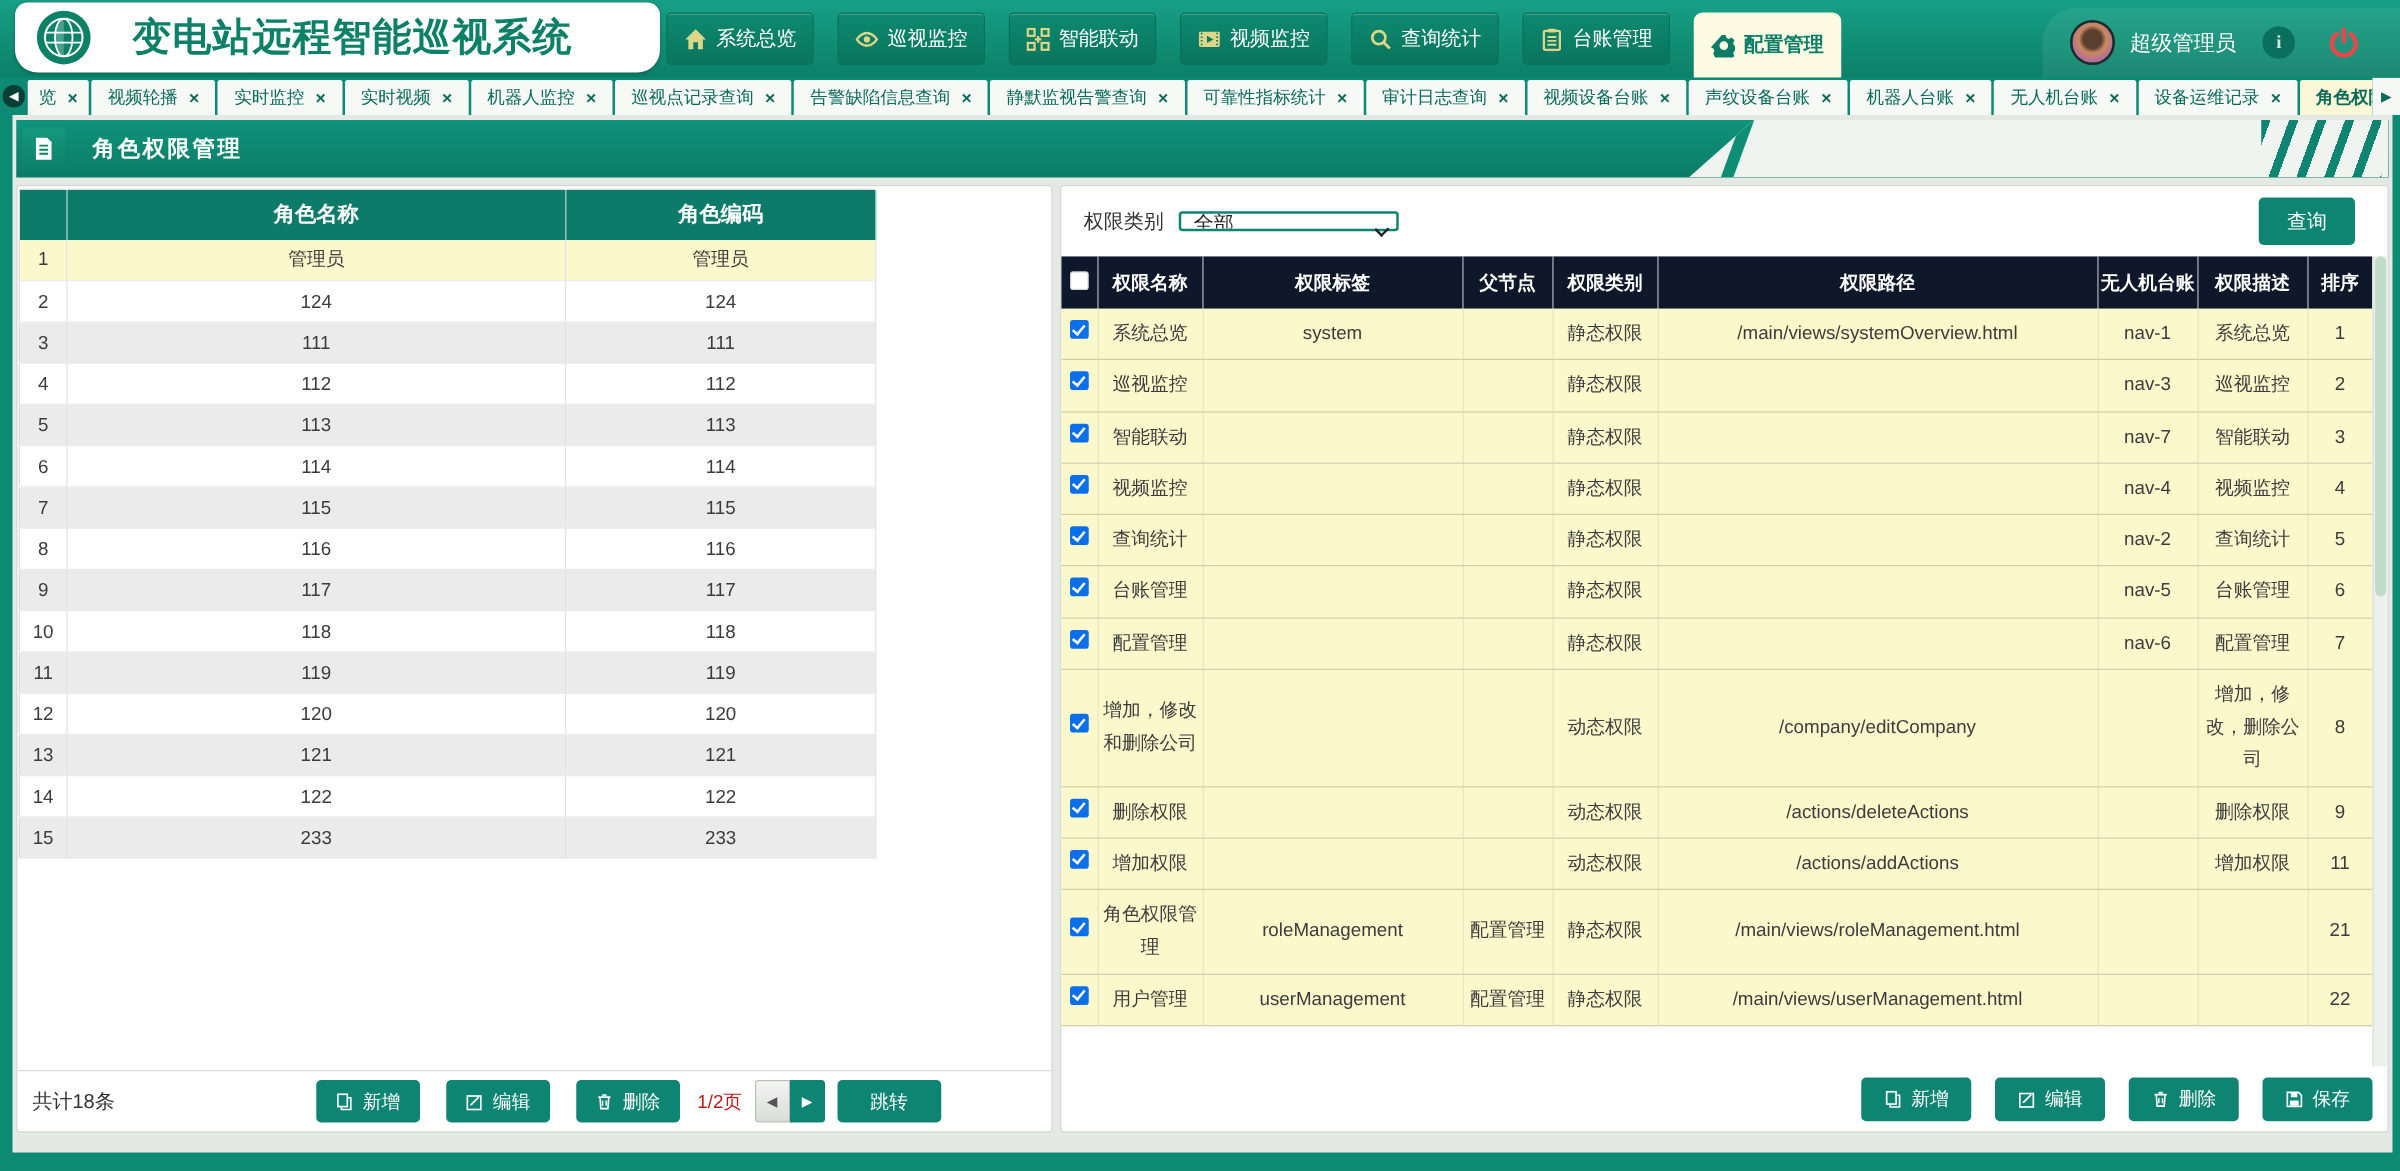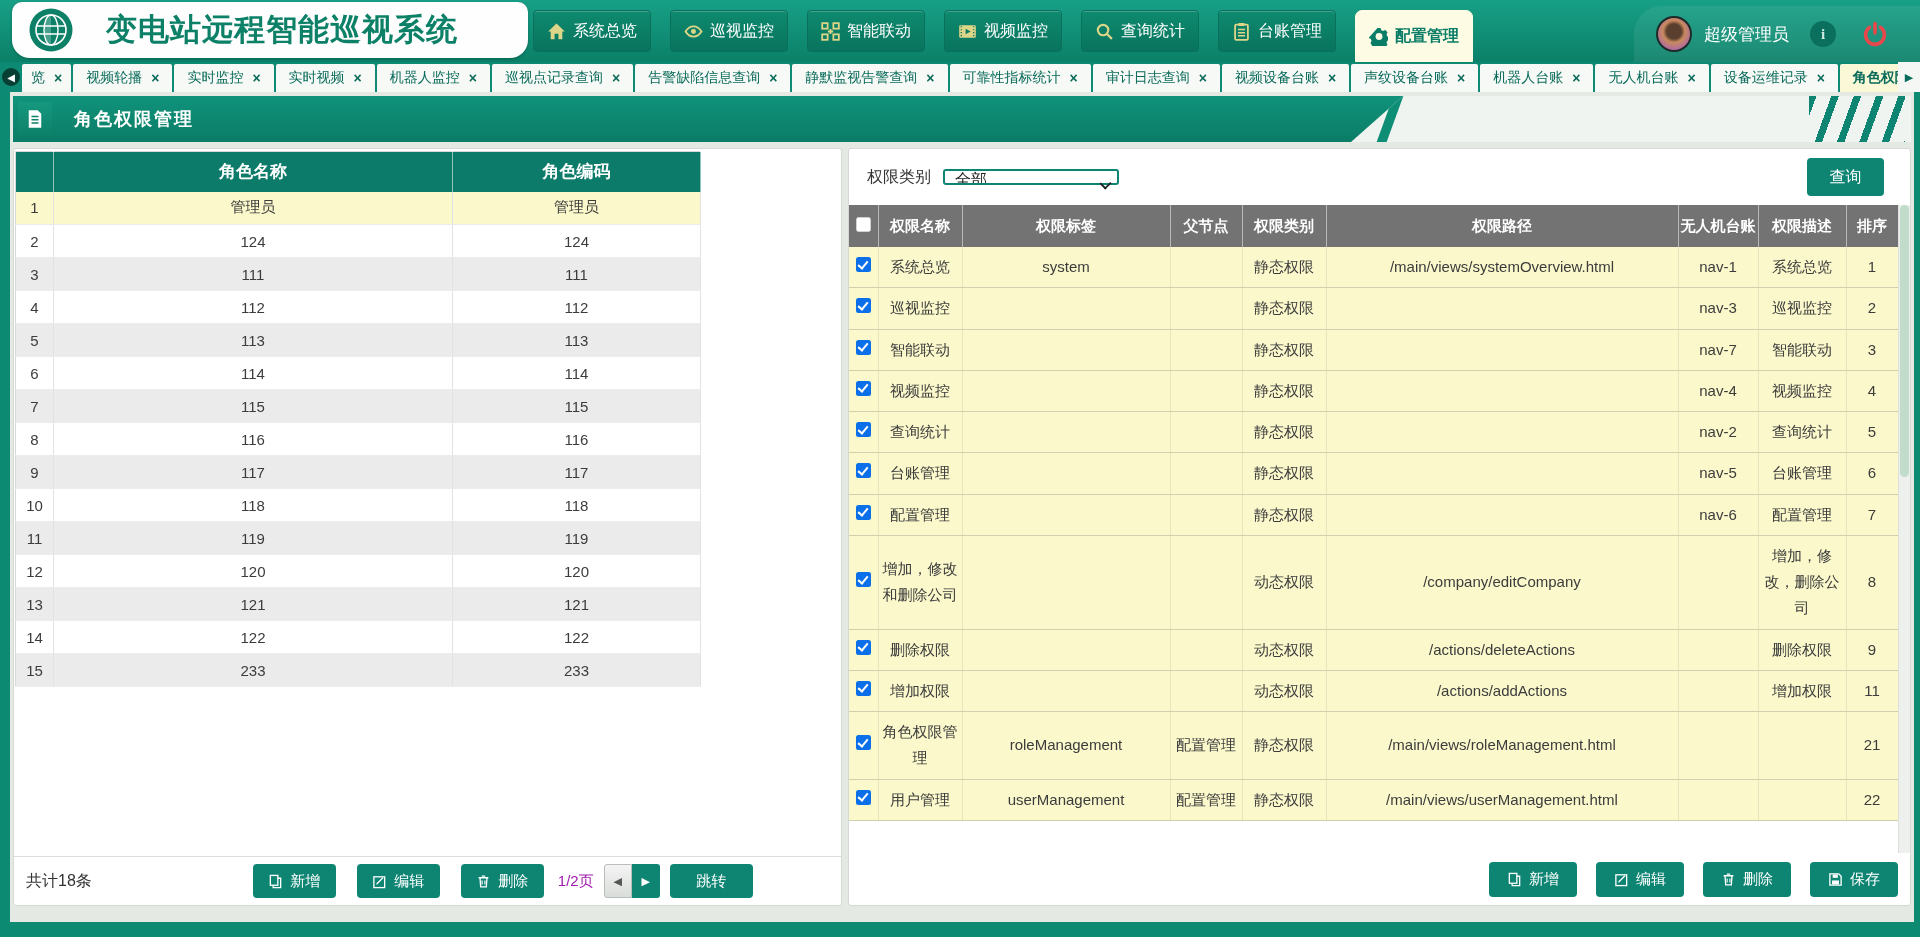--- a/index.html
+++ b/index.html
@@ -81,41 +81,41 @@
 
   .roles-footer { position:absolute; left:0; right:0; bottom:0; height:49px; border-top:1px solid #ddd;
     display:flex; align-items:center; padding:0 12px; }
   .total-label { font-size:16px; color:#333; }
   .btn { display:inline-flex; align-items:center; justify-content:center; gap:7px; background:#0e8573; color:#fff;
     border:none; border-radius:4px; font-size:15px; height:34px; padding:0 14px; cursor:pointer;
     font-family:inherit; white-space:nowrap; }
   .btn .ic { width:15px; height:15px; display:inline-flex; }
   .btn .ic svg { width:100%; height:100%; }
   .roles-footer .btn { width:83px; }
-  .pg-ind { font-size:15px; color:#a21caf; margin:0 10px 0 14px; }
+  .pg-ind { font-size:15px; color:#b91c1c; margin:0 10px 0 14px; }
   .pg-prev { width:28px; height:34px; border:1px solid #b9beb9; border-radius:3px 0 0 3px;
     background:linear-gradient(#f4f4f4,#d9ddd9); color:#555; font-size:11px; cursor:pointer; }
   .pg-next { width:28px; height:34px; border:none; border-radius:0 3px 3px 0; background:#0e8573; color:#fff;
     font-size:11px; cursor:pointer; }
   .jump-btn { width:64px; margin-left:10px; }
 
   
   .filter-row { height:56px; display:flex; align-items:center; position:relative; padding-left:18px; }
   .filter-label { font-size:16px; color:#333; }
   .select-wrap { position:relative; margin-left:12px; width:176px; height:16px; }
   .select-wrap select { width:100%; height:100%; border:2px solid #0e8573; border-radius:3px; background:#fff;
     font-size:16px; color:#222; padding:0 26px 0 10px; appearance:none; -webkit-appearance:none;
     font-family:inherit; cursor:pointer; }
   .select-wrap .chev { position:absolute; right:9px; top:12px; width:9px; height:9px; pointer-events:none;
     border-left:2px solid #222; border-bottom:2px solid #222; transform:rotate(-45deg) scaleY(.9); margin-top:-2px; }
   .search-btn { position:absolute; right:26px; top:9px; width:77px; height:38px; font-size:16px; }
 
   .perm-table-wrap { position:absolute; left:0; right:12px; top:56px; bottom:52px; overflow:hidden; }
   .perm-table { width:100%; }
-  .perm-table th { background:#737373; color:#fff; font-size:15px; font-weight:bold; height:42px;
+  .perm-table th { background:#0f172a; color:#fff; font-size:15px; font-weight:bold; height:42px;
     border-right:1px solid rgba(255,255,255,.5); padding:0 2px; }
   .perm-table td { background:#fbf8cb; font-size:15px; color:#3c3c3c; text-align:center;
     border-right:1px solid #e6e3bf; border-bottom:1px solid #d2d0ac; padding:7px 4px; line-height:1.75; }
   .perm-table td.path { font-size:15px; }
   .chk { display:inline-block; width:15px; height:15px; border-radius:2.5px; background:#0a6fe8; position:relative; cursor:pointer; }
   .chk::after { content:""; position:absolute; left:4.5px; top:1.5px; width:4px; height:8px;
     border-right:2px solid #fff; border-bottom:2px solid #fff; transform:rotate(40deg); }
   .chk.unchecked { background:#fff; border:1.5px solid #cfd4cf; }
   .chk.unchecked::after { display:none; }
 

